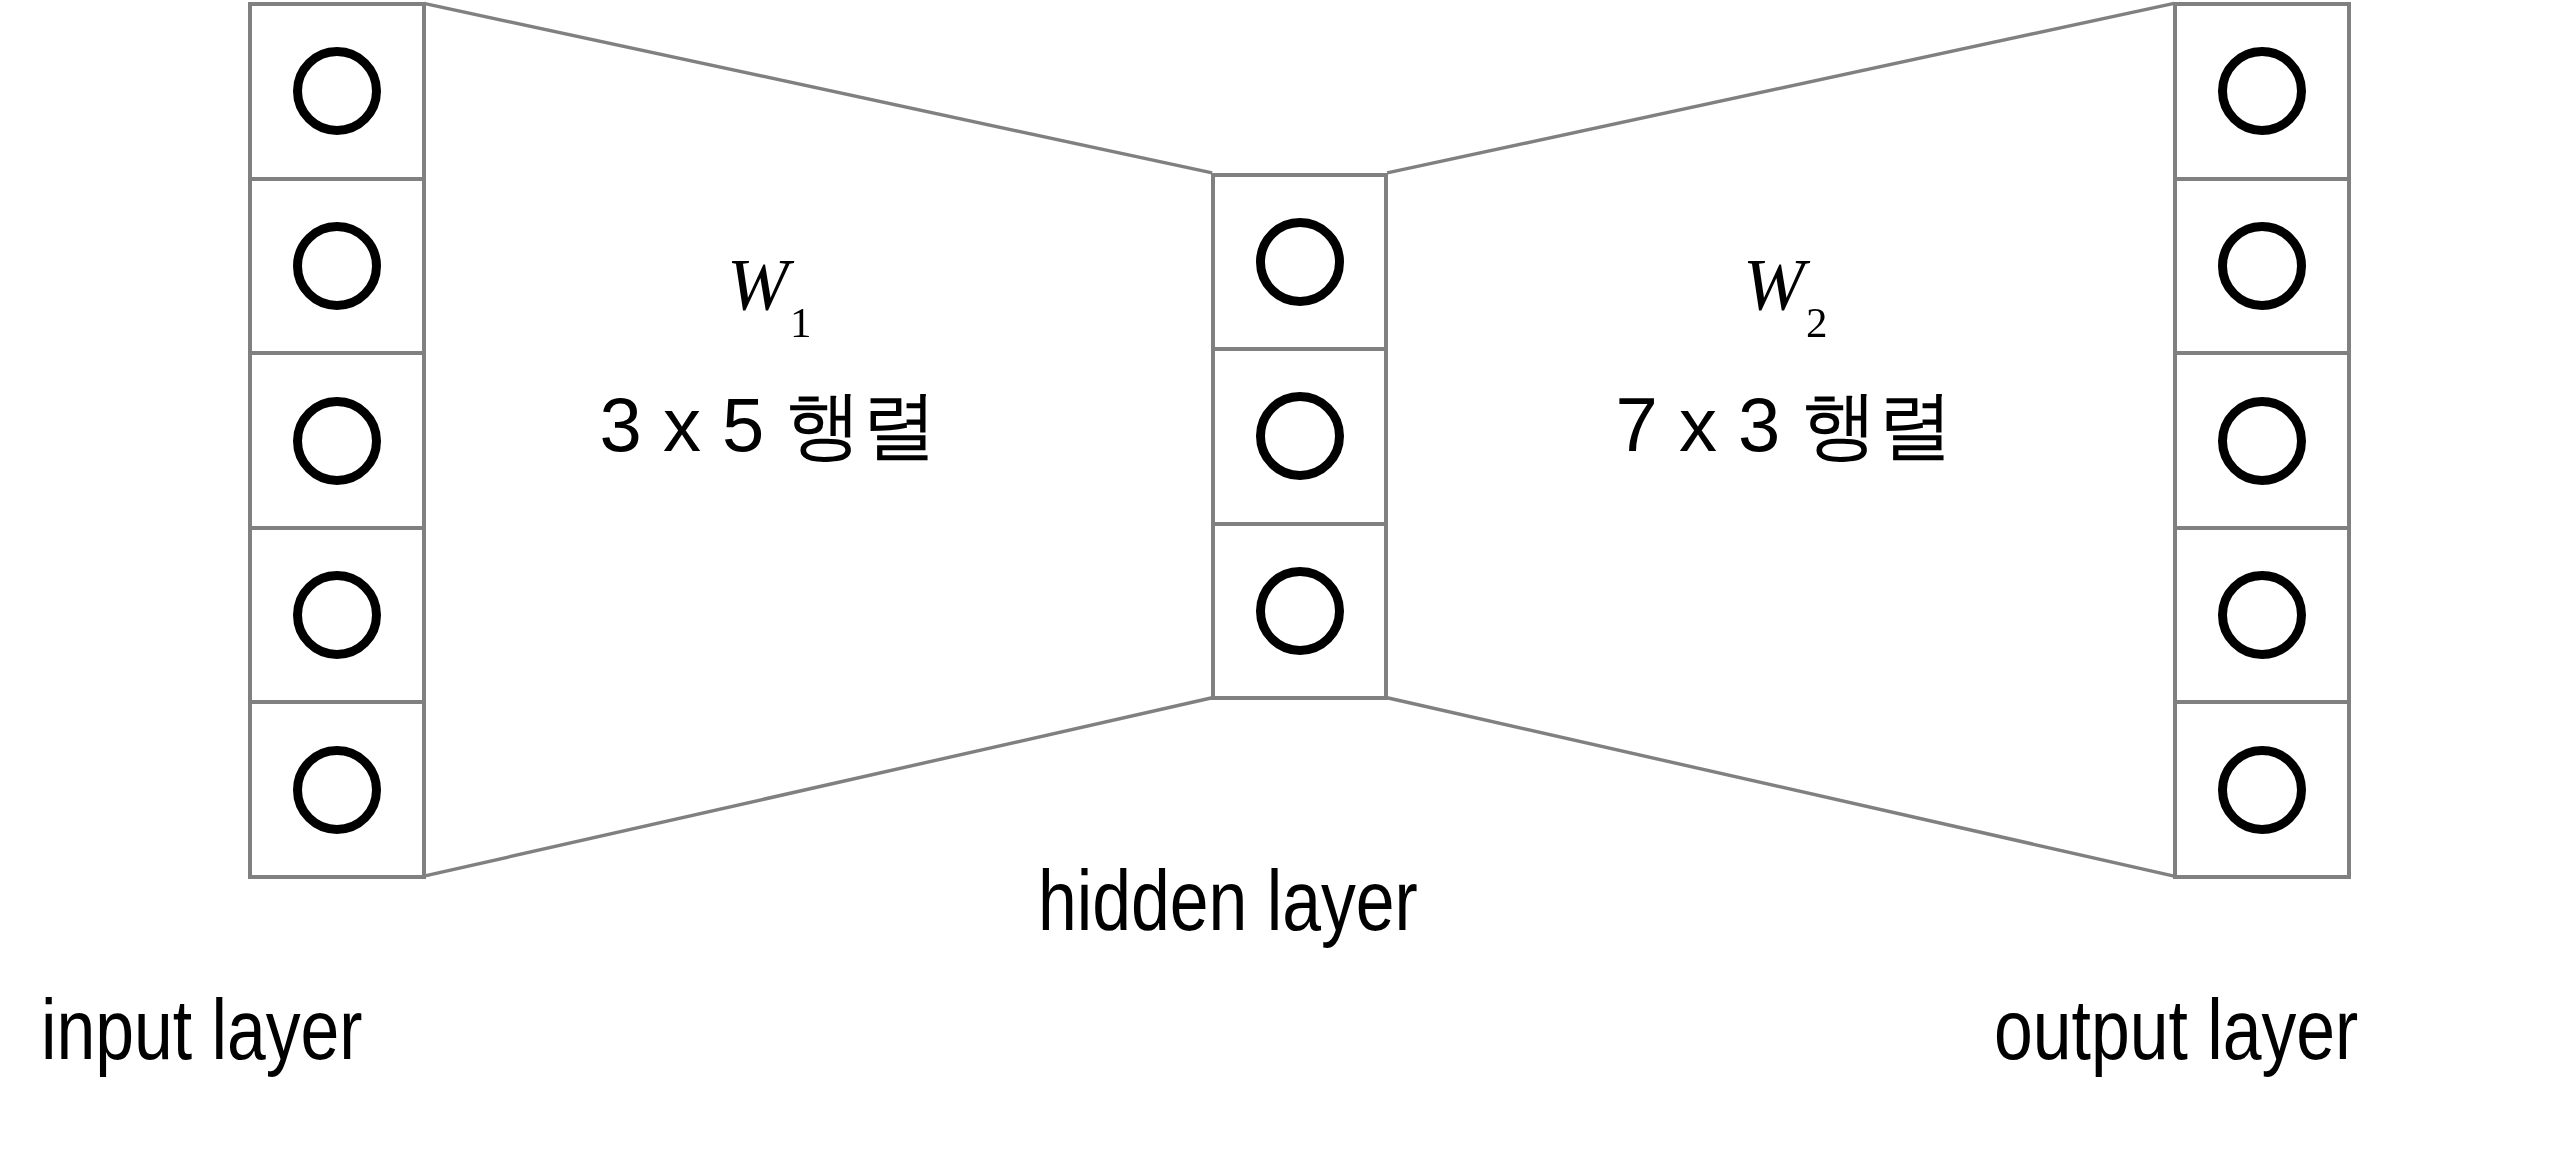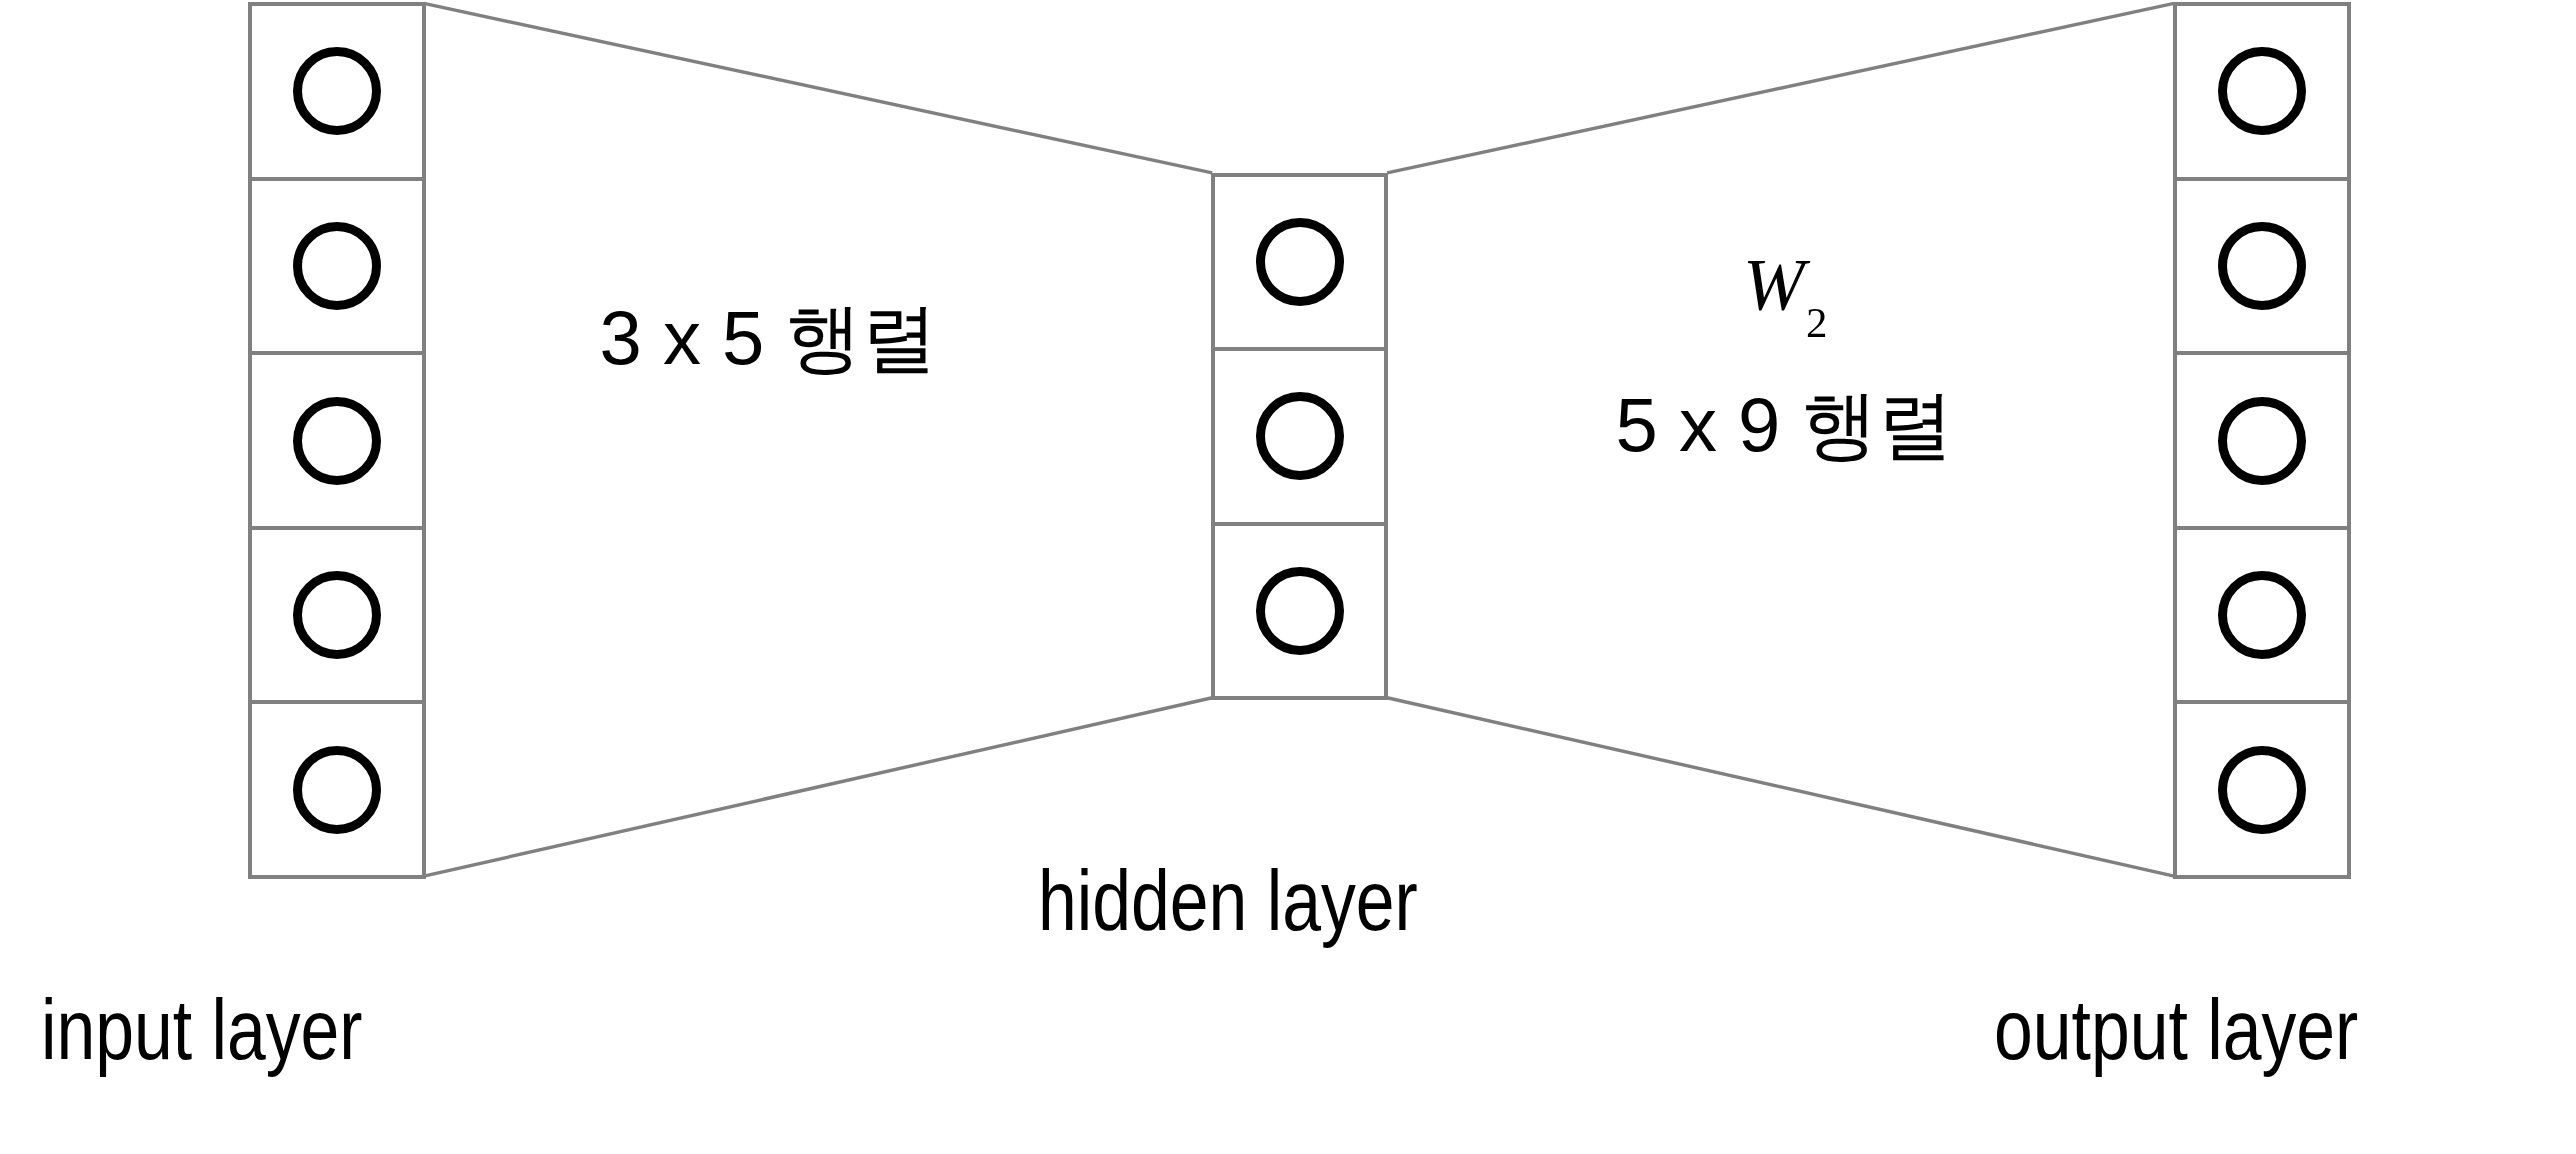--- a/index.html
+++ b/index.html
@@ -168,26 +168,27 @@
     </div>
     <div class="neuron-cell">
       <div class="neuron-circle"></div>
     </div>
     <div class="neuron-cell">
       <div class="neuron-circle"></div>
     </div>
   </div>
 
   <div id="w1-group" class="matrix-label-group">
+    <div class="weight-symbol"><span>W</span><span class="sub">1</span></div>
     <div class="matrix-shape">3 x 5 행렬</div>
   </div>
 
   <div id="w2-group" class="matrix-label-group">
     <div class="weight-symbol"><span>W</span><span class="sub">2</span></div>
-    <div class="matrix-shape">5 x 9 행렬</div>
+    <div class="matrix-shape">7 x 3 행렬</div>
   </div>
 
   <div id="input-caption" class="layer-caption">input layer</div>
   <div id="hidden-caption" class="layer-caption">hidden layer</div>
   <div id="output-caption" class="layer-caption">output layer</div>
 
 </div>
 
 
 </body></html>

